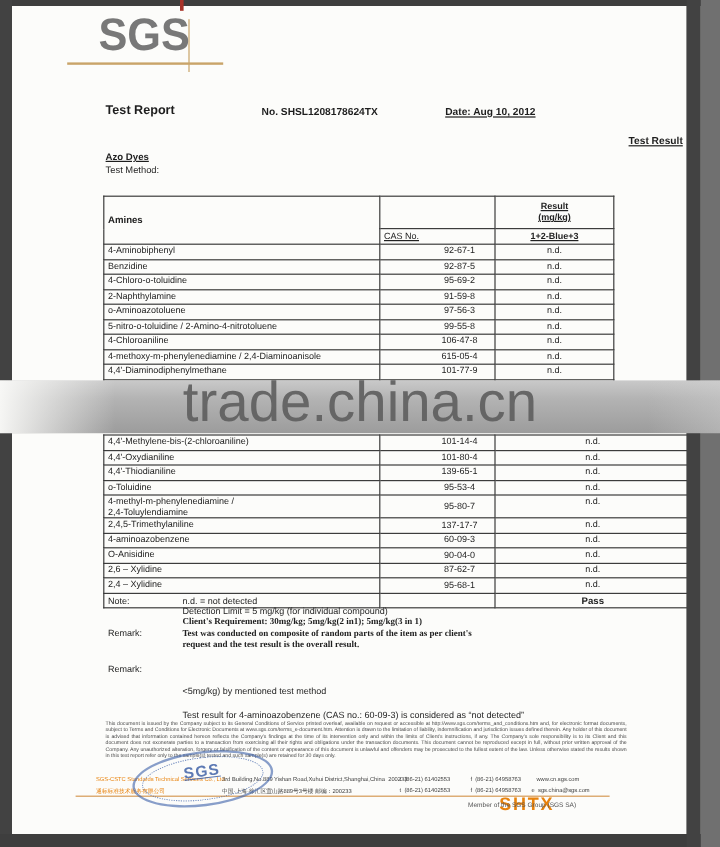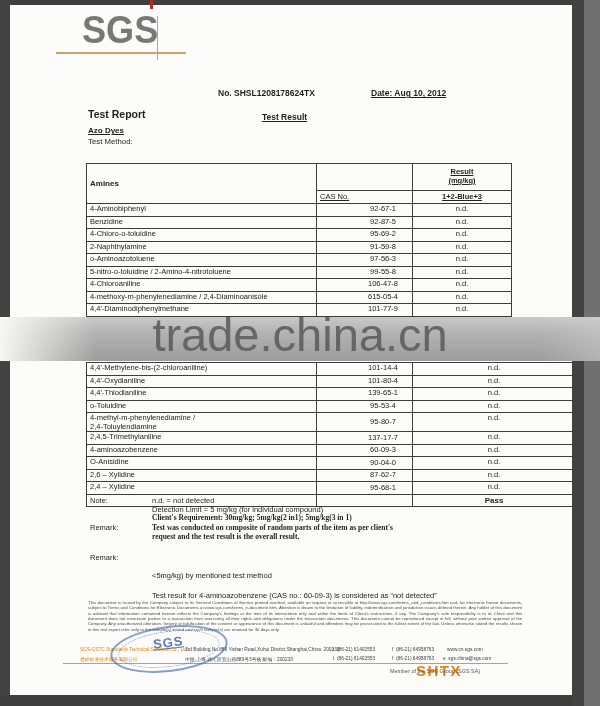--- a/index.html
+++ b/index.html
@@ -11,24 +11,24 @@
   .b-left{left:0;top:0;width:10px;height:706px;background:#424242;z-index:5;}
   .b-bottom{left:0;top:695px;width:600px;height:11px;background:#3e3e3e;z-index:5;}
   .b-right{left:572px;top:0;width:12px;height:706px;background:#424242;z-index:5;}
   .b-right-outer{left:584px;top:0;width:16px;height:706px;background:#707070;z-index:5;}
   .red-tick{left:150px;top:0;width:3px;height:9px;background:#a83228;z-index:6;}
   
   .logo-text{left:82px;top:11px;font-size:38px;font-weight:bold;color:#787878;line-height:1;transform:scaleX(.95);transform-origin:0 0;}
   .logo-hline{left:56px;top:52px;width:130px;height:2px;background:#c9a469;}
   .logo-vline{left:157px;top:16px;width:1px;height:44px;background:#c9a469;}
   
-  .title{left:88px;top:86px;font-size:10.5px;font-weight:bold;margin-top:22px;}
+  .title{left:88px;top:86px;font-size:10.5px;font-weight:bold;}
   .report-no{left:218px;top:88px;font-size:8.5px;font-weight:bold;}
   .report-date{left:371px;top:88px;font-size:8.5px;font-weight:bold;text-decoration:underline;}
-  .section-title{left:0;top:112px;width:569px;text-align:center;font-size:8.5px;font-weight:bold;text-decoration:underline;}
+  .section-title{left:0;top:112px;width:569px;text-align:right;font-size:8.5px;font-weight:bold;text-decoration:underline;}
   .dyes{left:88px;top:126px;font-size:8px;font-weight:bold;text-decoration:underline;}
   .tm-label{left:88px;top:137px;font-size:7.8px;}
   .tm-line{left:88px;top:147px;font-size:7.8px;white-space:pre;}
   
   .table1{left:86px;top:163px;width:426px;}
   .table2{left:86px;top:362px;width:490px;}
   table{border-collapse:collapse;width:100%;font-size:7.5px;color:#222;}
   td,th{border:1px solid #3c3c3c;padding:0 3px;height:10.5px;line-height:1.15;font-weight:normal;vertical-align:middle;}
   th.h-amines{width:223px;text-align:left;font-weight:bold;font-size:8px;vertical-align:middle;}
   th.h-blank{width:52px;}

